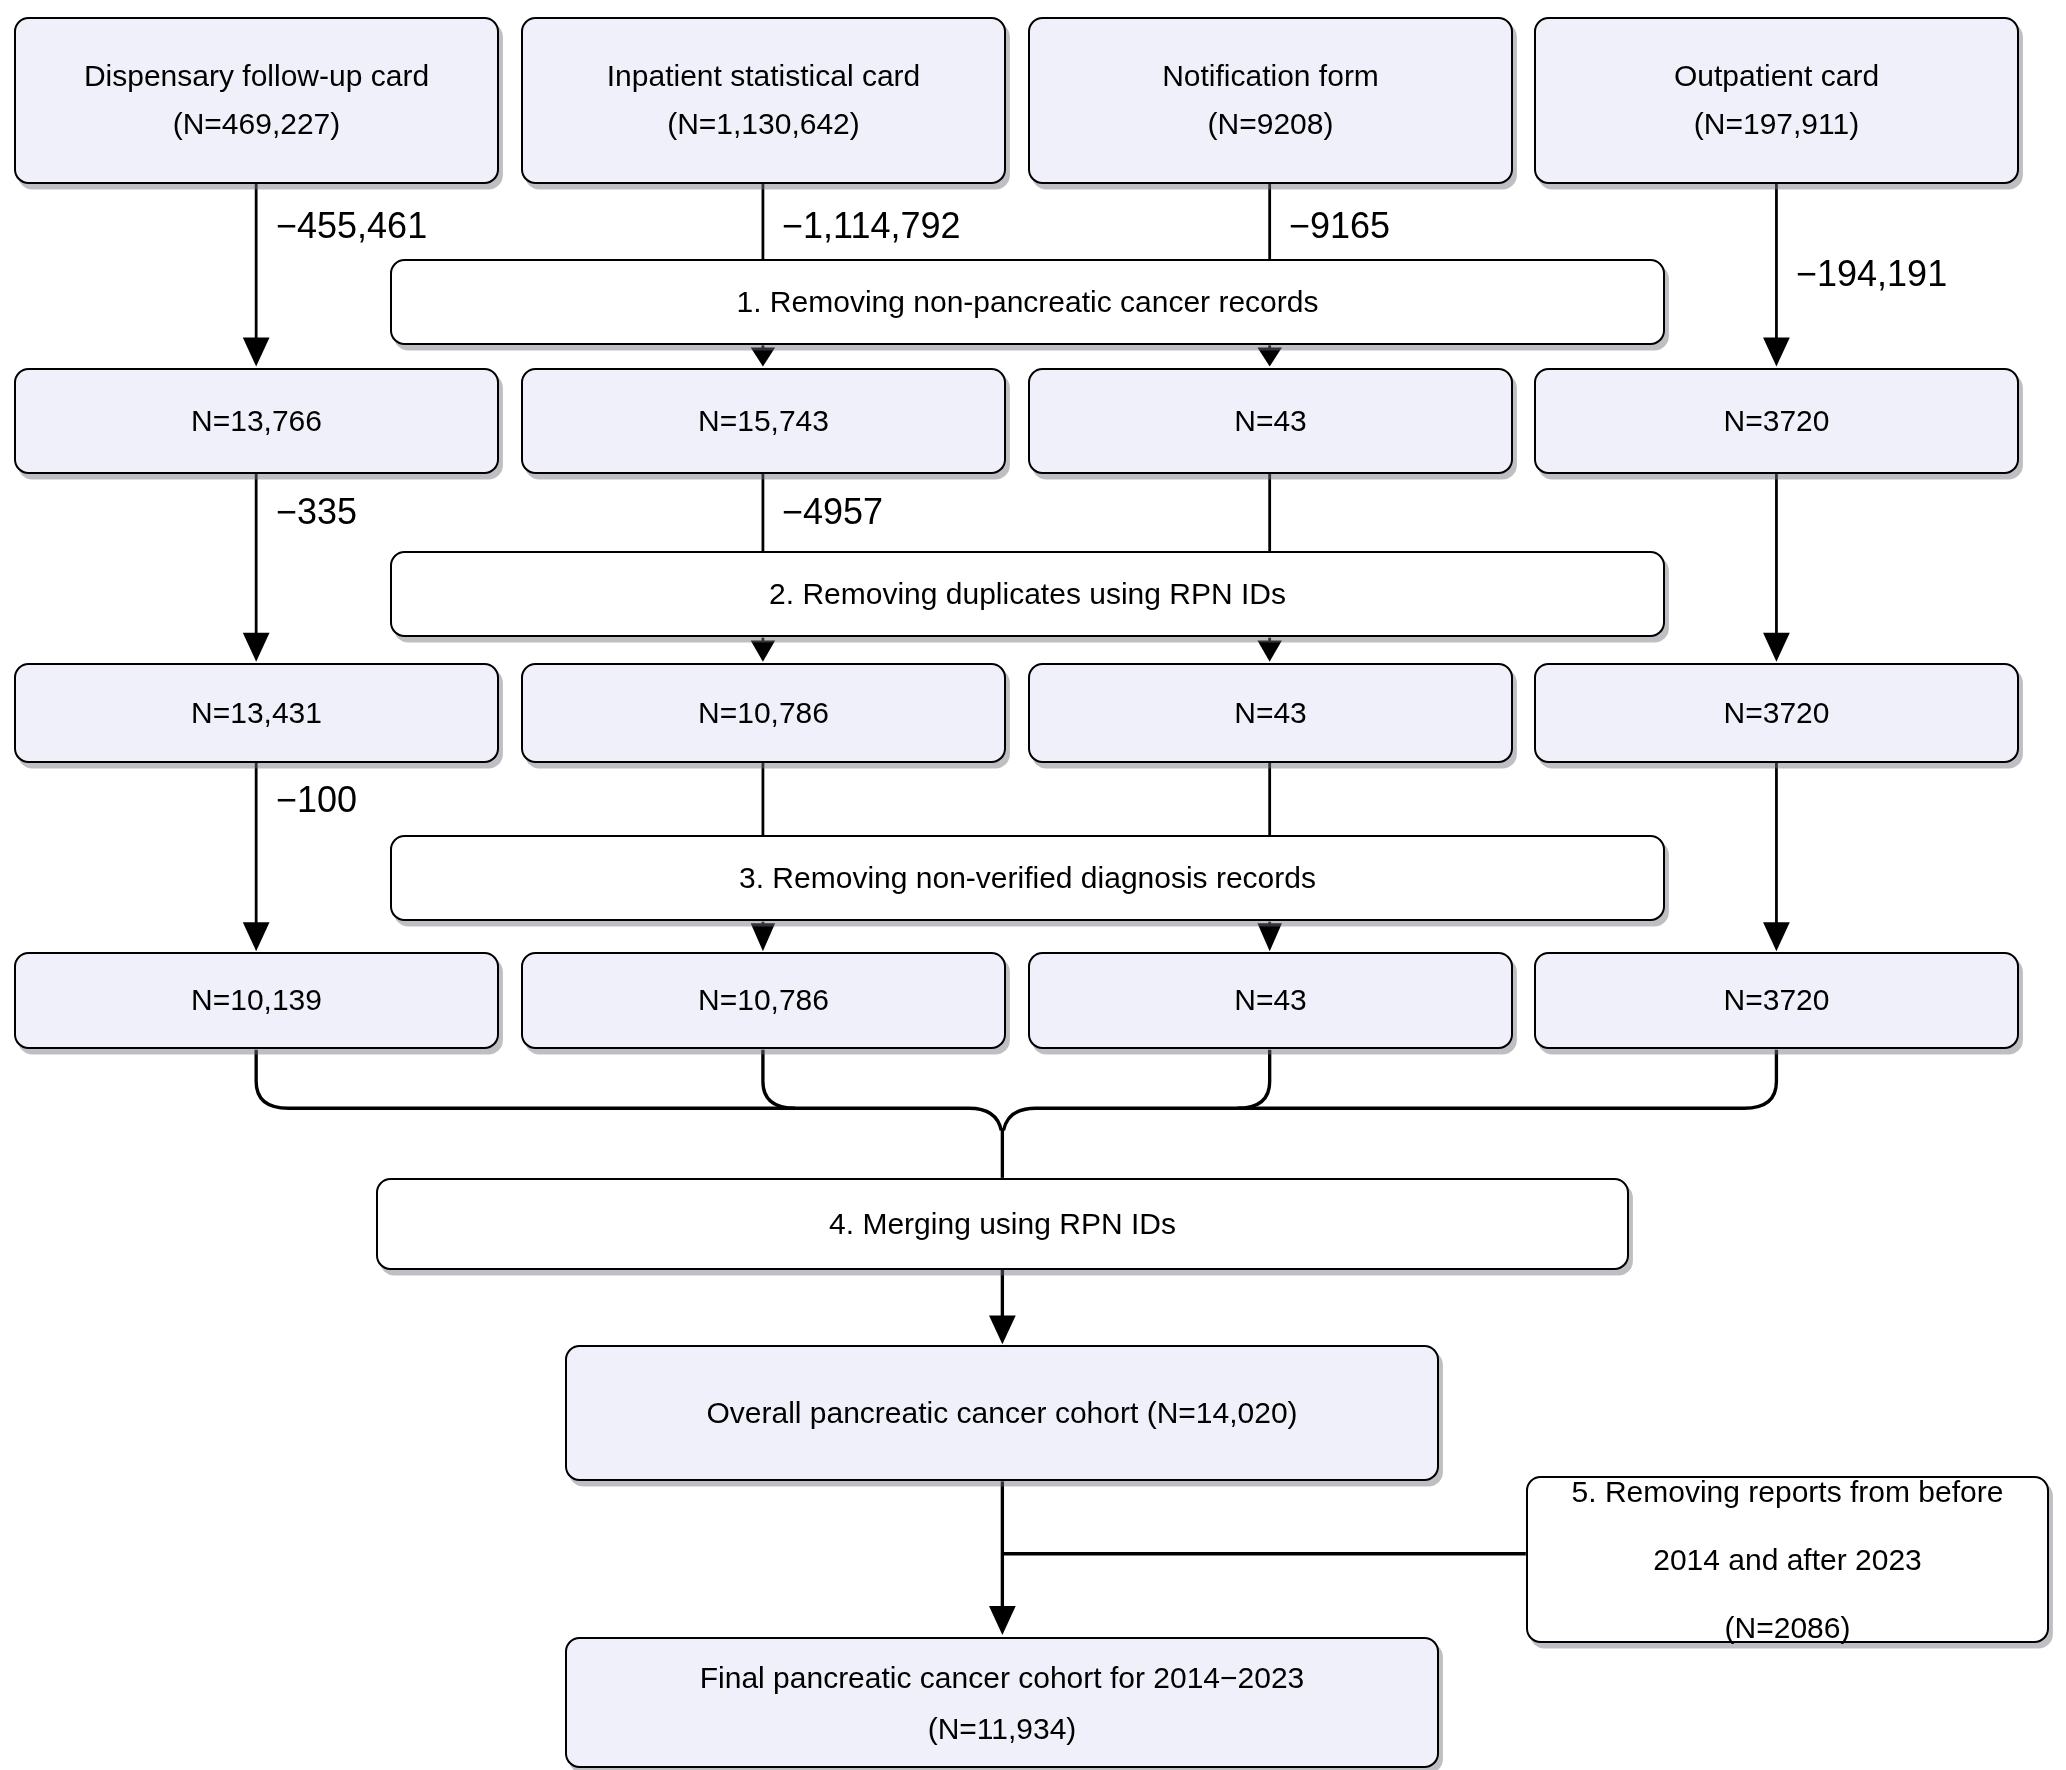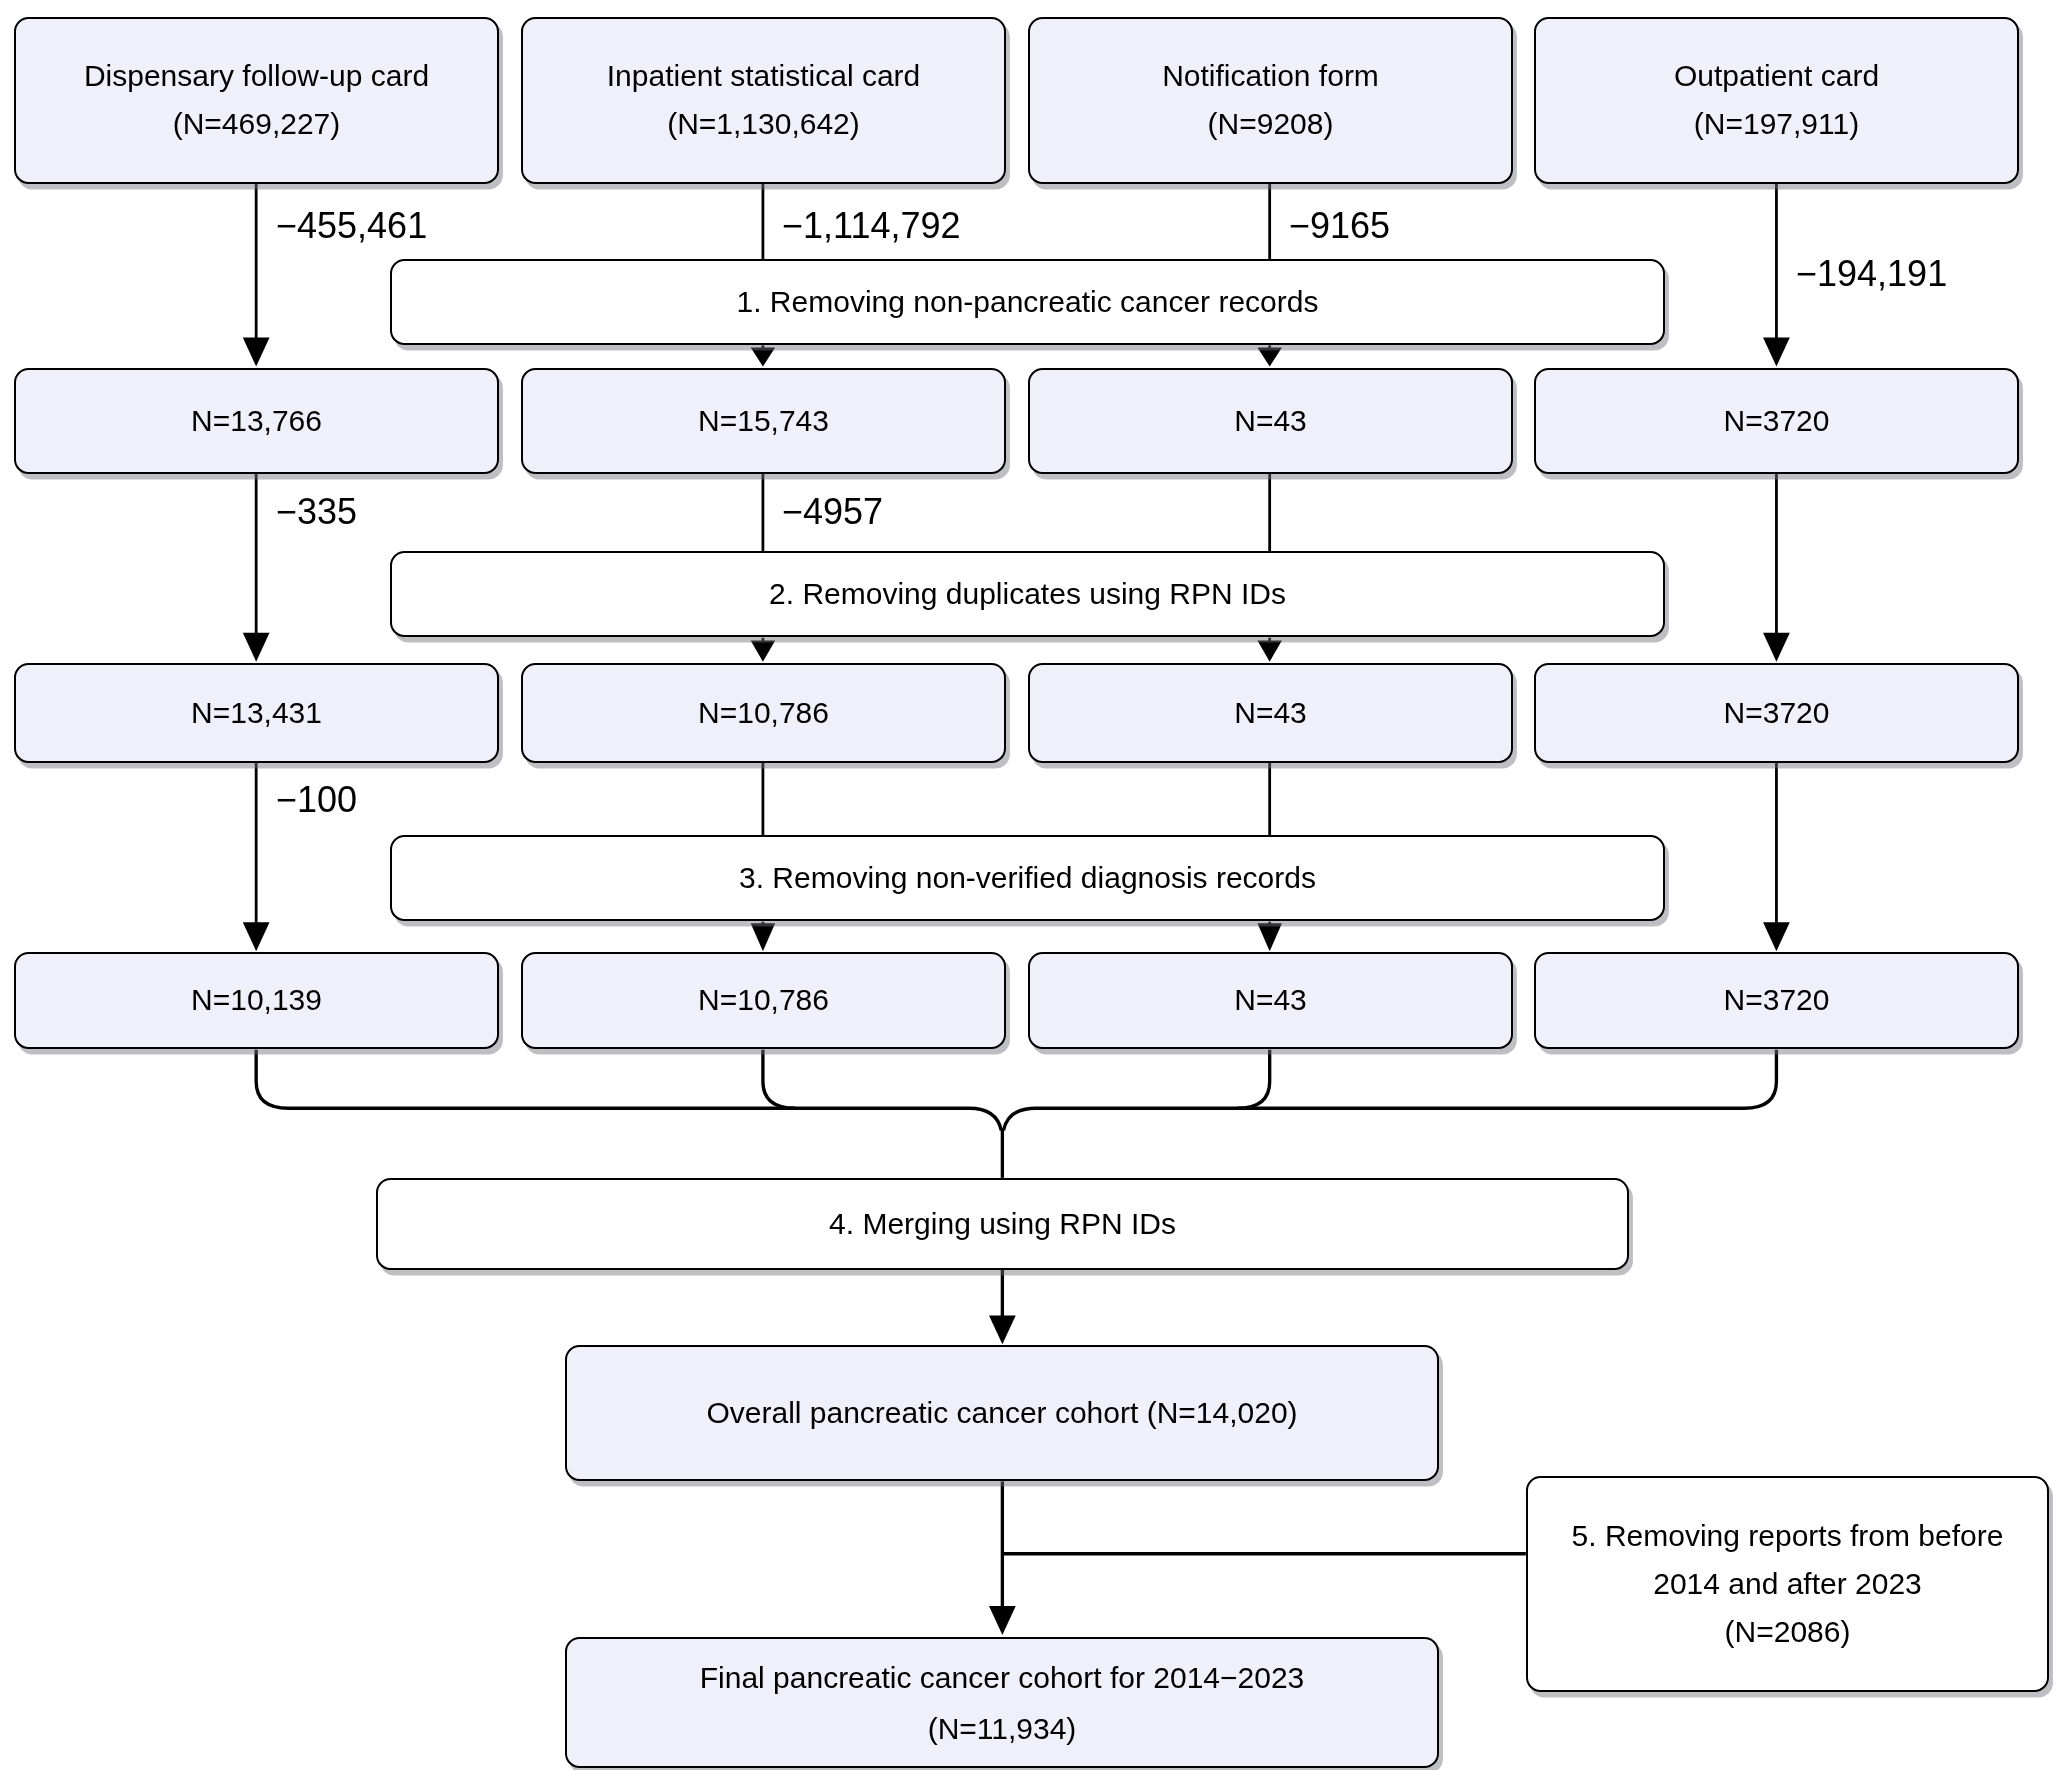--- a/index.html
+++ b/index.html
@@ -41,21 +41,21 @@
   
   .r2{top:368px;height:106px;width:485px;}
   .r3{top:663px;height:100px;width:485px;}
   .r4{top:952px;height:97px;width:485px;}
   
   .wide{left:390px;width:1275px;height:86px;}
   .w1{top:259px;} .w2{top:551px;} .w3{top:835px;}
   .merge-box{left:376px;width:1253px;height:92px;top:1178px;}
   .overall-box{left:565px;width:874px;height:136px;top:1345px;}
   .final-box{left:565px;width:874px;height:131px;top:1637px;line-height:1.7;}
-  .side-box{left:1526px;width:523px;height:216px;top:1476px;line-height:1.6;}
+  .side-box{left:1526px;width:523px;height:167px;top:1476px;line-height:1.6;gap:20px;}
 </style>
 </head>
 <body>
 
 <div class="stage">
 
   <svg class="wires" width="2066" height="1771" viewBox="0 0 3710 3180">
     <g stroke="#000" stroke-width="5" fill="none">
 
       <path d="M460,330 L460,608"></path>

